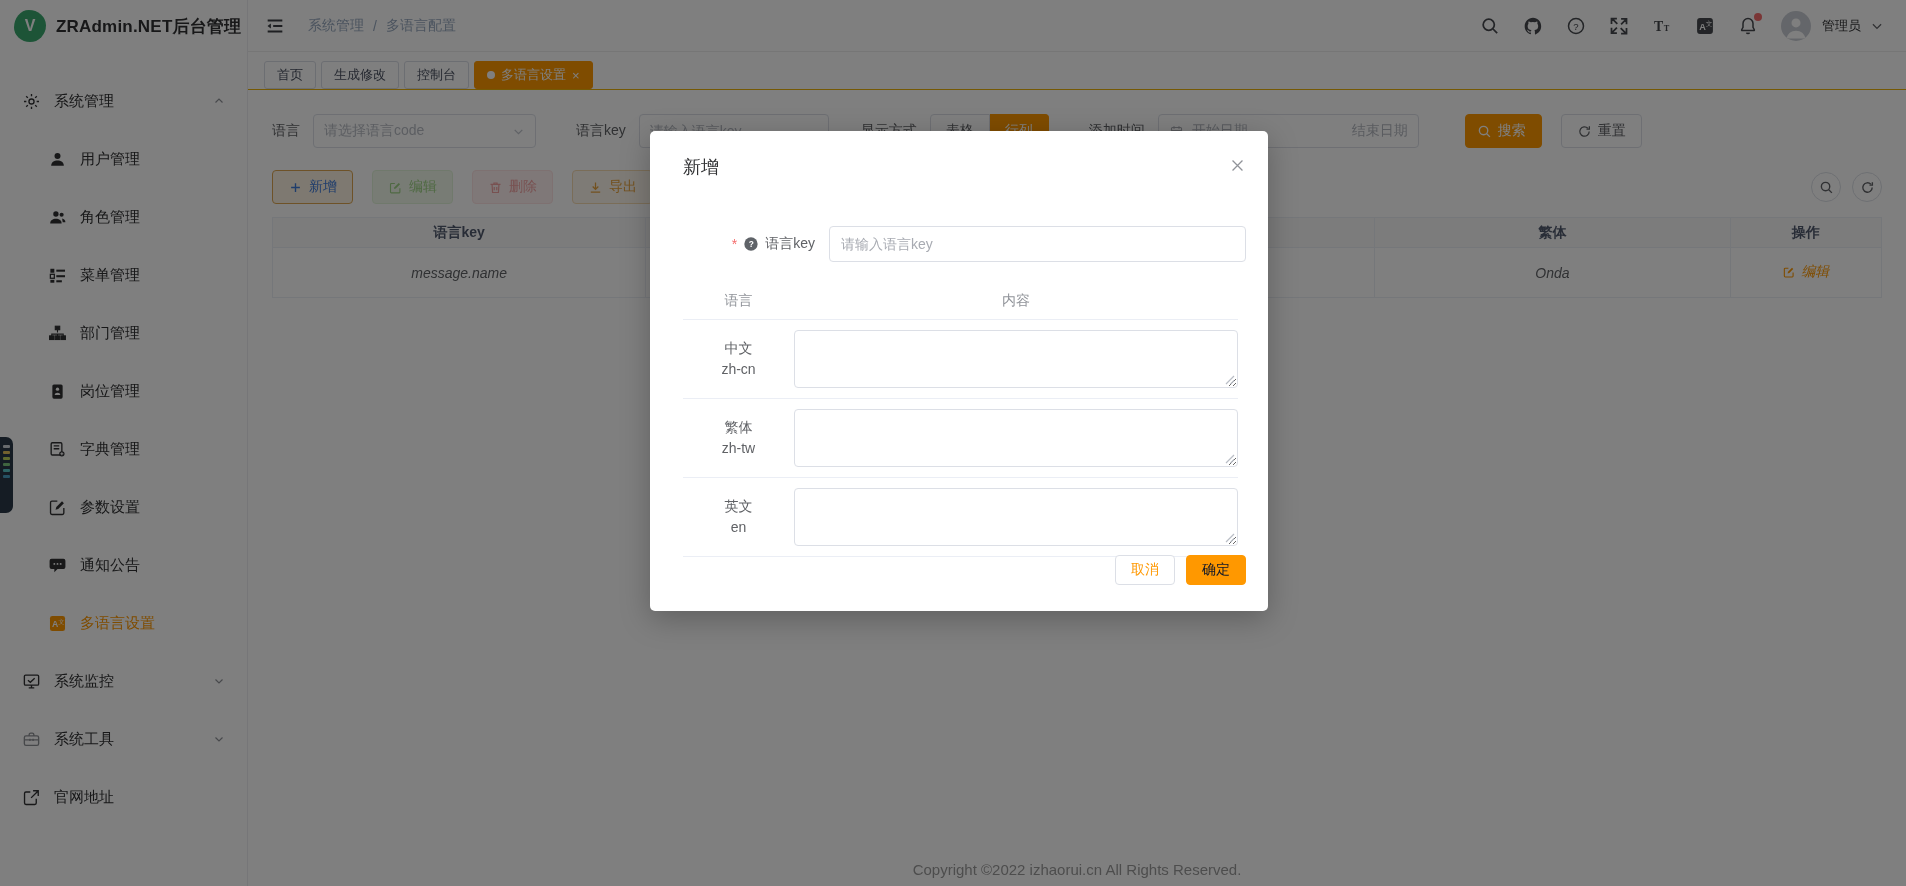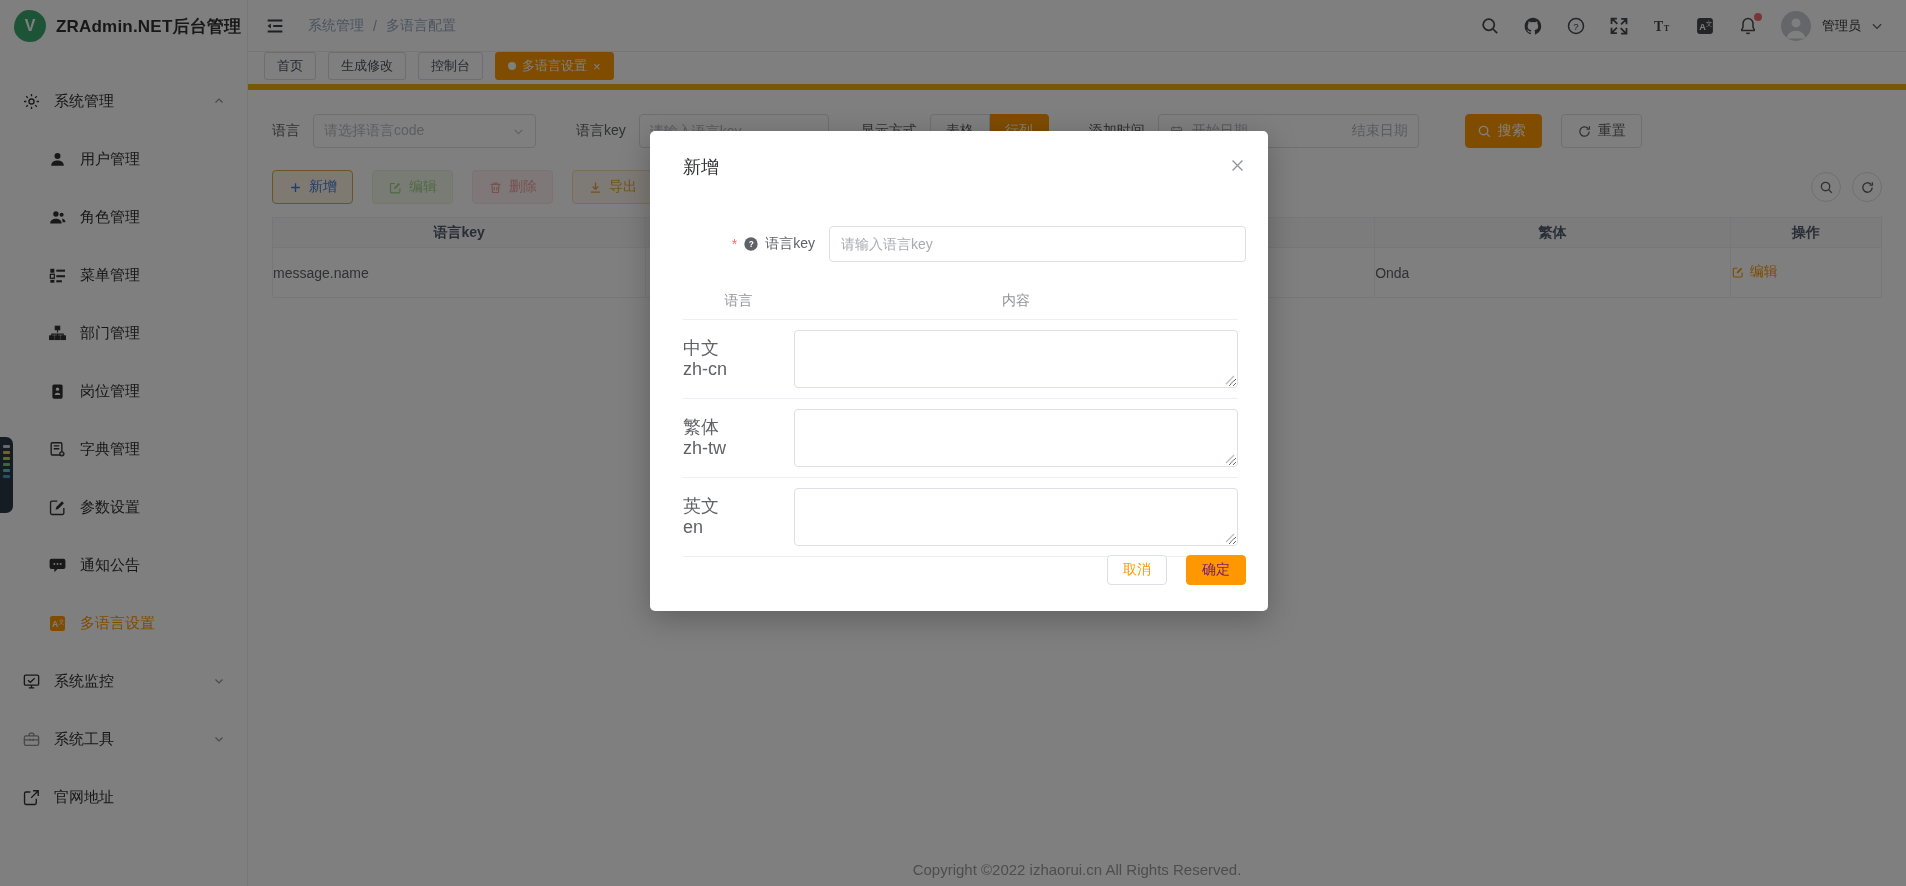--- a/index.html
+++ b/index.html
@@ -31,21 +31,21 @@
   .navbar { height:52px; flex:none; display:flex; align-items:center; padding:0 22px 0 16px; border-bottom:1px solid #ececec; }
   .hamburger { width:22px; height:22px; color:#3c3f44; cursor:pointer; }
   .breadcrumb { margin-left:22px; font-size:14px; color:#97a8be; display:flex; gap:9px; align-items:center; }
   .nav-right { margin-left:auto; display:flex; align-items:center; gap:23px; color:#46494e; }
   .nav-ic { width:20px; height:20px; cursor:pointer; position:relative; }
   .badge-dot { position:absolute; top:-3px; right:-4px; width:8px; height:8px; border-radius:50%; background:#f56c6c; }
   .avatar { width:30px; height:30px; border-radius:50%; background:#c9cdd4; overflow:hidden; flex:none; cursor:pointer; }
   .username { font-size:13px; color:#303133; margin-left:-12px; cursor:pointer; }
   .user-chev { width:14px; height:14px; color:#606266; margin-left:-14px; cursor:pointer; }
 
-  .tabbar { height:38px; flex:none; display:flex; align-items:flex-start; gap:12px; padding:0 16px; border-bottom:6px solid #eab308; }
+  .tabbar { height:38px; flex:none; display:flex; align-items:flex-end; gap:5px; padding:0 16px; border-bottom:1px solid #eab308; }
   .tab { height:28px; display:flex; align-items:center; gap:6px; padding:0 12px; border:1px solid #d8dce5; border-radius:3px; background:#fff; font-size:13px; color:#495060; cursor:pointer; }
   .tab.active { background:#ff9800; border-color:#ff9800; color:#fff; }
   .tab .tdot { width:8px; height:8px; border-radius:50%; background:#fff; }
   .tab .tclose { font-size:13px; line-height:1; }
 
   .content { flex:1; position:relative; padding:0 24px; }
 
   
   .filter-row { margin-top:24px; display:flex; align-items:center; font-size:14px; color:#606266; }
   .f-label { margin-right:13px; white-space:nowrap; }
@@ -73,21 +73,21 @@
   .btn-edit { background:#f0f9eb; border-color:#e1f3d8; color:#9fd386; margin-right:19px; cursor:not-allowed; }
   .btn-del { background:#fef0f0; border-color:#fde2e2; color:#f1a2a2; margin-right:19px; cursor:not-allowed; }
   .btn-exp { background:#fdf6ec; border-color:#f5dab1; color:#e6a23c; }
   .tool-ics { margin-left:auto; display:flex; gap:11px; }
   .circle-ic { width:30px; height:30px; border:1px solid #dcdfe6; border-radius:50%; display:flex; align-items:center; justify-content:center; color:#606266; cursor:pointer; background:#fff; }
   .circle-ic svg { width:15px; height:15px; }
 
   
   table.grid { margin-top:13px; width:100%; border-collapse:collapse; font-size:14px; table-layout:fixed; }
   table.grid th { height:30px; background:#f8f8f9; color:#515a6e; font-weight:bold; border:1px solid #ebeef5; text-align:center; }
-  table.grid td { height:50px; color:#606266; border:1px solid #ebeef5; background:#fff; }
+  table.grid td { height:50px; color:#606266; border:1px solid #ebeef5; text-align:center; background:#fff;font-style:italic; }
   .link-edit { color:#ff9800; display:inline-flex; align-items:center; gap:5px; cursor:pointer; }
   .link-edit svg { width:14px; height:14px; }
 
   .copyright { position:absolute; left:0; right:0; bottom:8px; text-align:center; color:#9b9b9b; font-size:15px; }
 
   
   .overlay { position:absolute; inset:0; background:rgba(0,0,0,.5); z-index:100; }
   .dialog { position:absolute; left:650px; top:131px; width:618px; height:480px; background:#fff; border-radius:5px; box-shadow:0 8px 30px rgba(0,0,0,.25); z-index:101; }
   .dlg-title { position:absolute; left:33px; top:24px; font-size:18px; color:#303133; }
   .dlg-close { position:absolute; right:22px; top:26px; width:17px; height:17px; color:#909399; cursor:pointer; }
@@ -97,27 +97,27 @@
   .q-ic { width:16px; height:16px; color:#5f6368; }
   .dlg-input { flex:1; margin-left:14px; height:36px; border:1px solid #dcdfe6; border-radius:4px; padding:0 11px; display:flex; align-items:center; }
   .dlg-input input { border:none; outline:none; width:100%; font-size:14px; color:#606266; font-family:inherit; }
   .dlg-input input::placeholder { color:#a8abb2; }
   .dlg-table { position:absolute; left:33px; right:30px; top:152px; }
   .dt-head { display:flex; height:36px; align-items:center; color:#909399; font-size:14px; }
   .dt-col1 { width:111px; text-align:center; flex:none; }
   .dt-col2 { flex:1; text-align:center; }
   .dt-row { display:flex; align-items:center; border-top:1px solid #ebeef5; padding:10px 0; }
   .dt-row:last-child { border-bottom:1px solid #ebeef5; }
-  .dt-lang { width:111px; flex:none; text-align:left; font-size:18px; color:#606266; line-height:21px; }
+  .dt-lang { width:111px; flex:none; text-align:center; font-size:14px; color:#606266; line-height:21px; }
   .dt-area { flex:1; position:relative; }
   .dt-area textarea { width:100%; height:58px; border:1px solid #dcdfe6; border-radius:4px; resize:vertical; outline:none; padding:6px 9px; font-family:inherit; font-size:14px; color:#606266; display:block; }
   .rs-corner { position:absolute; right:3px; bottom:3px; width:10px; height:10px; color:#b9bdc5; pointer-events:none; }
-  .dlg-footer { position:absolute; right:22px; bottom:26px; display:flex; gap:19px; }
+  .dlg-footer { position:absolute; right:22px; bottom:26px; display:flex; gap:11px; }
   .btn-cancel { height:30px; padding:0 15px; border:1px solid #dcdfe6; border-radius:4px; background:#fff; color:#ff9800; font-size:14px; cursor:pointer; font-family:inherit; }
-  .btn-confirm { height:30px; padding:0 15px; border:1px solid #ff9800; border-radius:4px; background:#ff9800; color:#701a75; font-size:14px; cursor:pointer; font-family:inherit; }
+  .btn-confirm { height:30px; padding:0 15px; border:1px solid #ff9800; border-radius:4px; background:#ff9800; color:#0f172a; font-size:14px; cursor:pointer; font-family:inherit; }
 </style>
 </head>
 <body>
 
 <aside class="sidebar">
   <div class="logo-row">
     <div class="logo-blob">
         <span>V</span>
       </div>
     <div class="logo-title">ZRAdmin.NET后台管理</div>

